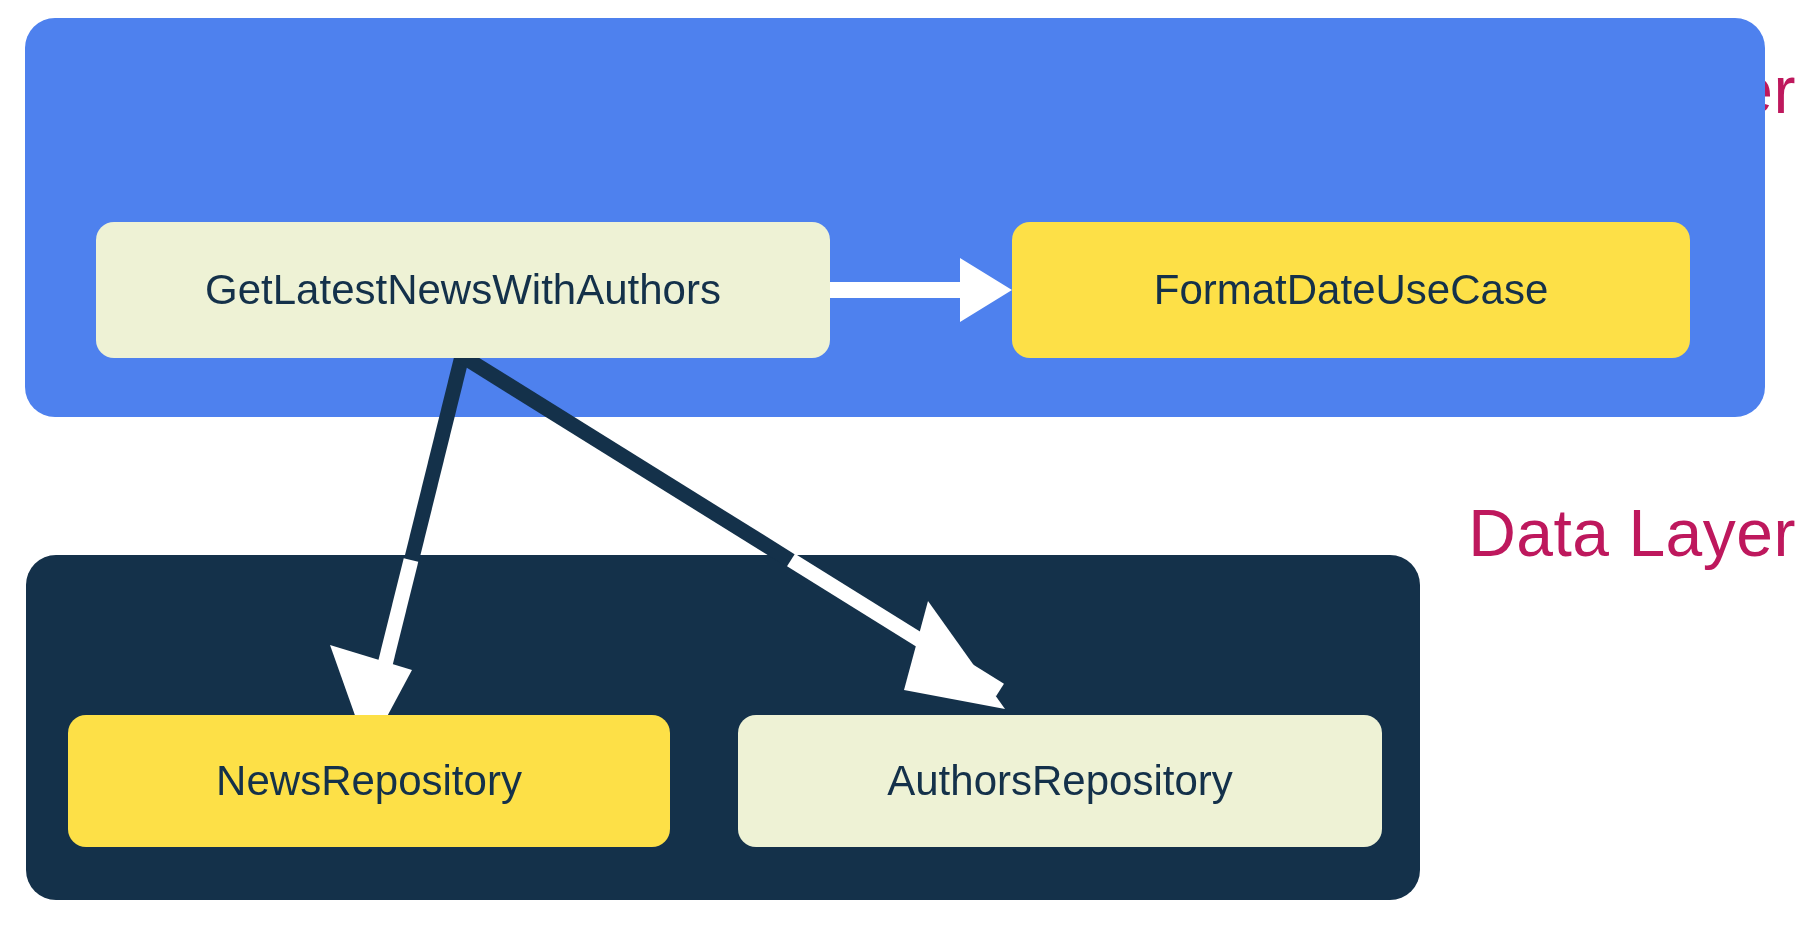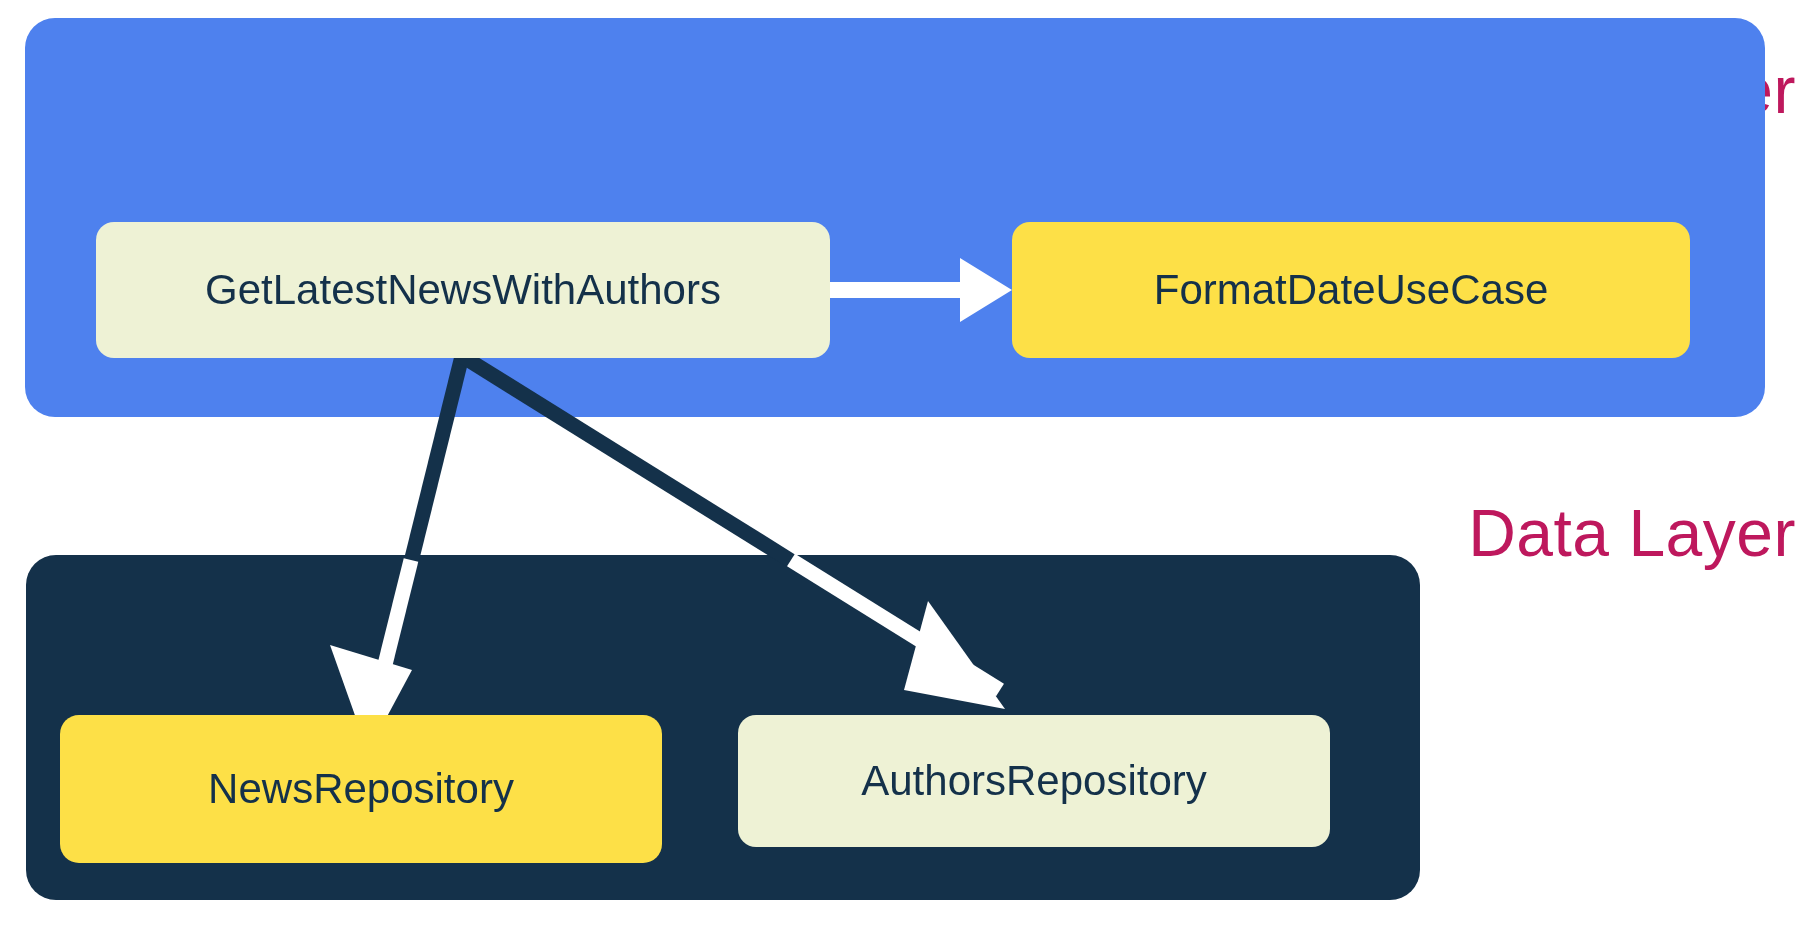--- a/index.html
+++ b/index.html
@@ -98,31 +98,30 @@
   }
 
   #node-format-date {
     left: 1012px;
     top: 222px;
     width: 678px;
     height: 136px;
   }
 
   #node-news-repository {
-    left: 60px;
+    left: 68px;
     top: 715px;
     width: 602px;
-    height: 148px;
-    border-radius: 19px;
+    height: 132px;
   }
 
   #node-authors-repository {
     left: 738px;
     top: 715px;
-    width: 592px;
+    width: 644px;
     height: 132px;
   }
 
   
   #connectors-dark {
     position: absolute;
     left: 0;
     top: 0;
     width: 1796px;
     height: 928px;

